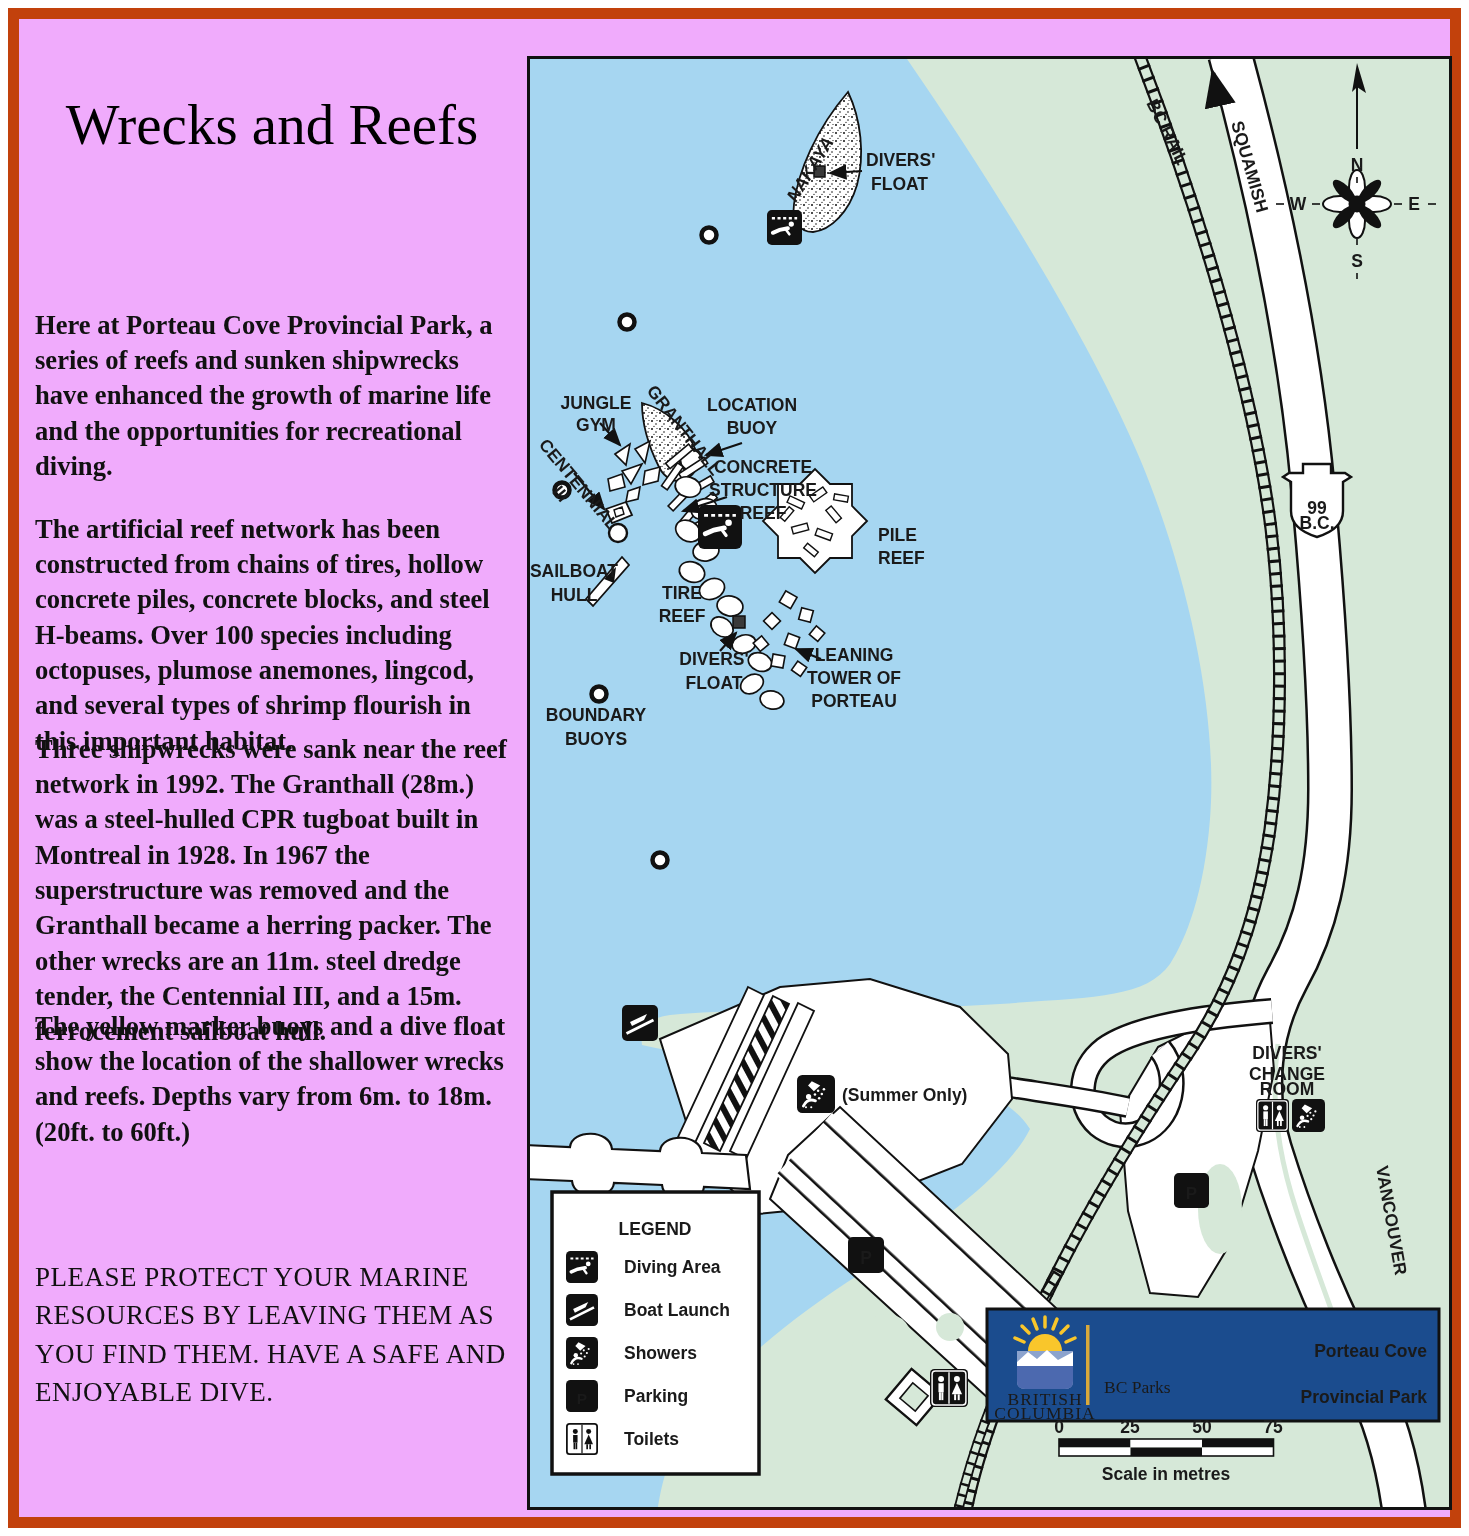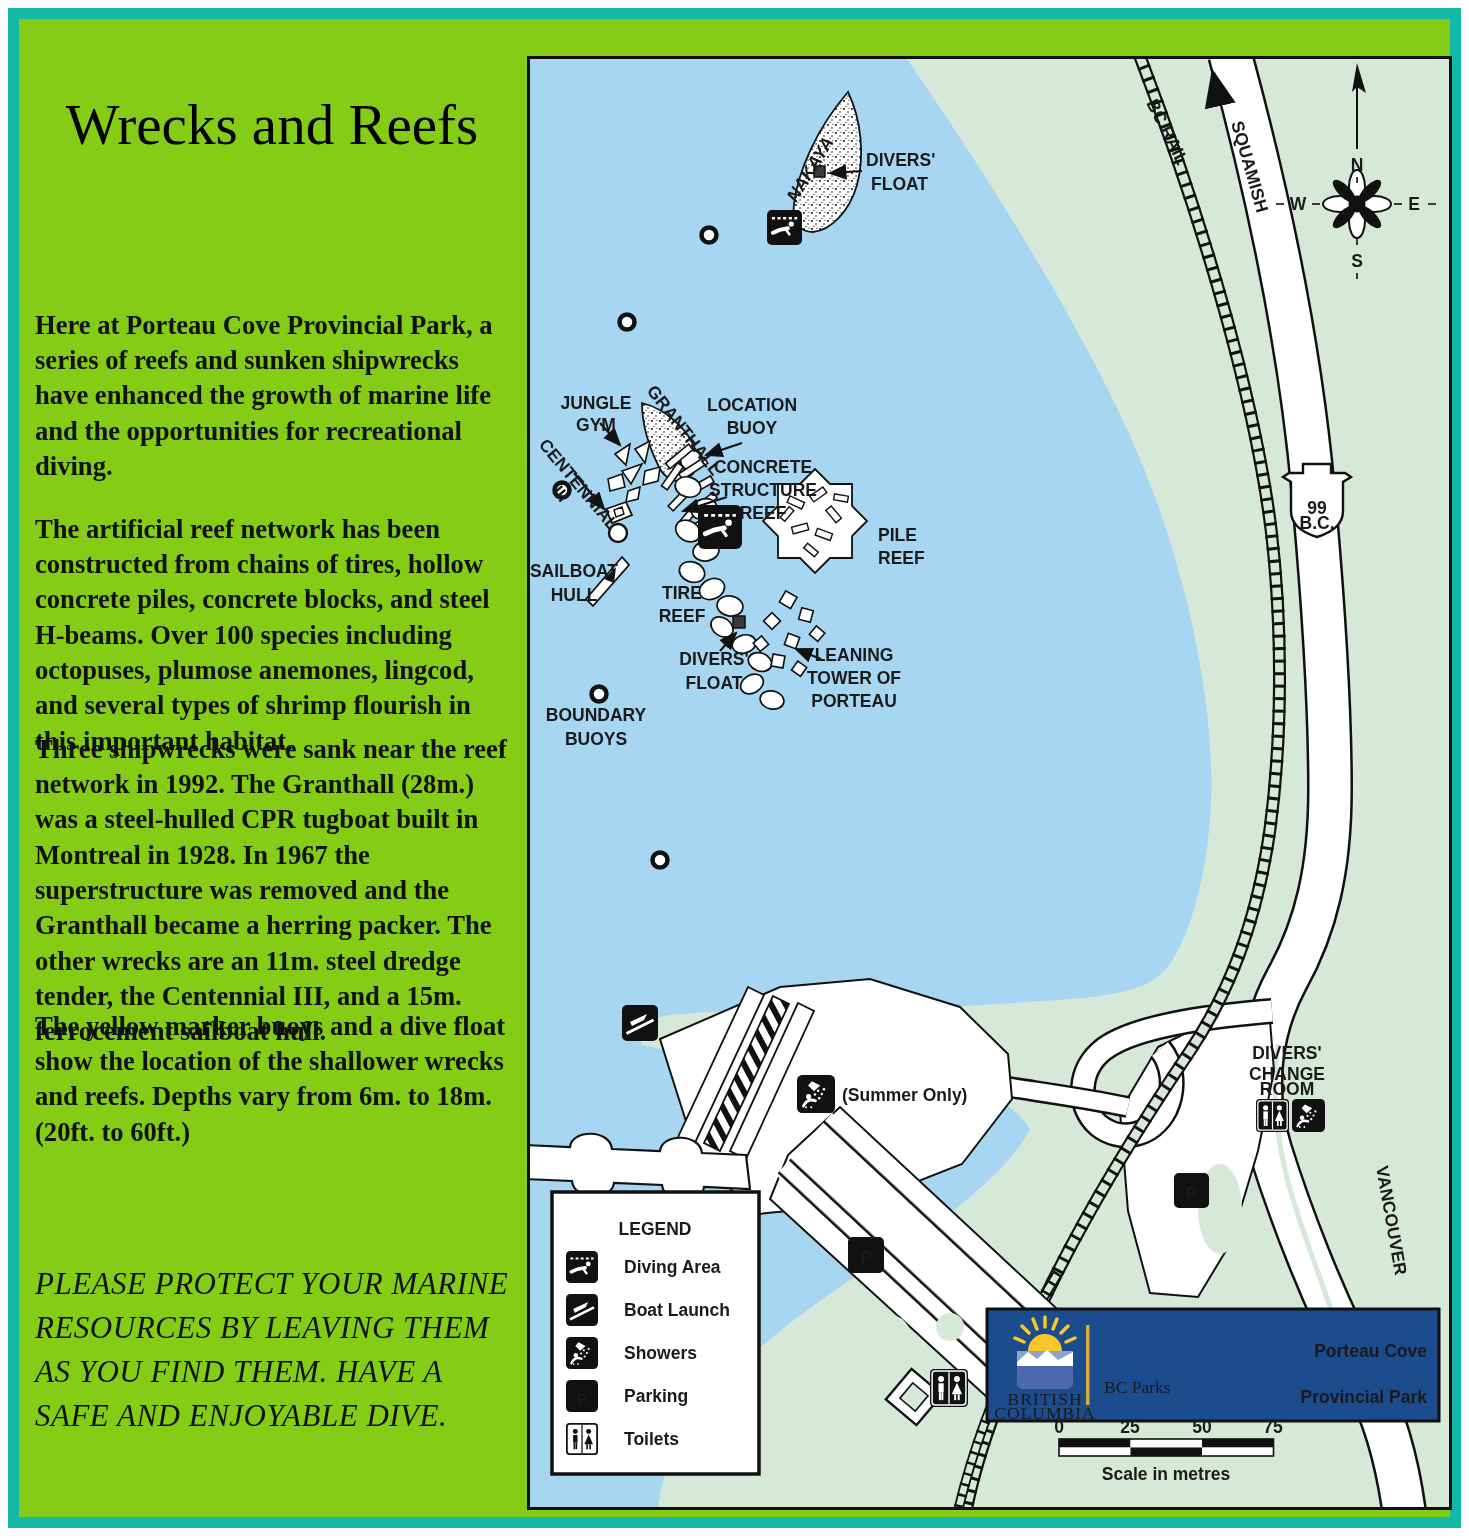--- a/index.html
+++ b/index.html
@@ -1,22 +1,22 @@
 <!DOCTYPE html>
 <html><head>
 <meta charset="utf-8">
 <style>
   html,body{margin:0;padding:0;background:#fff;}
   body{width:1469px;height:1536px;position:relative;font-family:"Liberation Serif",serif;color:#111;}
-  .frame{position:absolute;left:8px;top:8px;right:8px;bottom:8px;border:11px solid #14b8a6;background:#84cc16;}
+  .frame{position:absolute;left:8px;top:8px;right:8px;bottom:8px;border:11px solid #c2410c;background:#f0abfc;}
   .leftcol{position:absolute;left:12px;top:0;width:482px;}
   .sign-title{position:absolute;left:0;top:70px;width:482px;text-align:center;font-size:57px;line-height:1.27;color:#000;}
   .para{position:absolute;left:4px;width:478px;font-size:26.6px;line-height:1.33;font-weight:bold;}
   .p0{top:262px}.p1{top:466px}.p2{top:686px}.p3{top:963px}
-  .notice{position:absolute;left:4px;top:1212px;width:482px;font-size:31px;line-height:1.42;letter-spacing:.5px;font-style:italic;}
+  .notice{position:absolute;left:4px;top:1212px;width:482px;font-size:27px;line-height:1.42;letter-spacing:.5px;}
   .map{position:absolute;left:508px;top:37px;border:3px solid #111;line-height:0;}
   svg text{font-family:"Liberation Sans",sans-serif;fill:#1a1a1a;font-weight:600;font-size:17.5px;}
   text.ser{font-family:"Liberation Serif",serif;font-weight:400;}
 </style>
 </head>
 <body>
 
 <div class="frame">
 
   <div class="leftcol">

